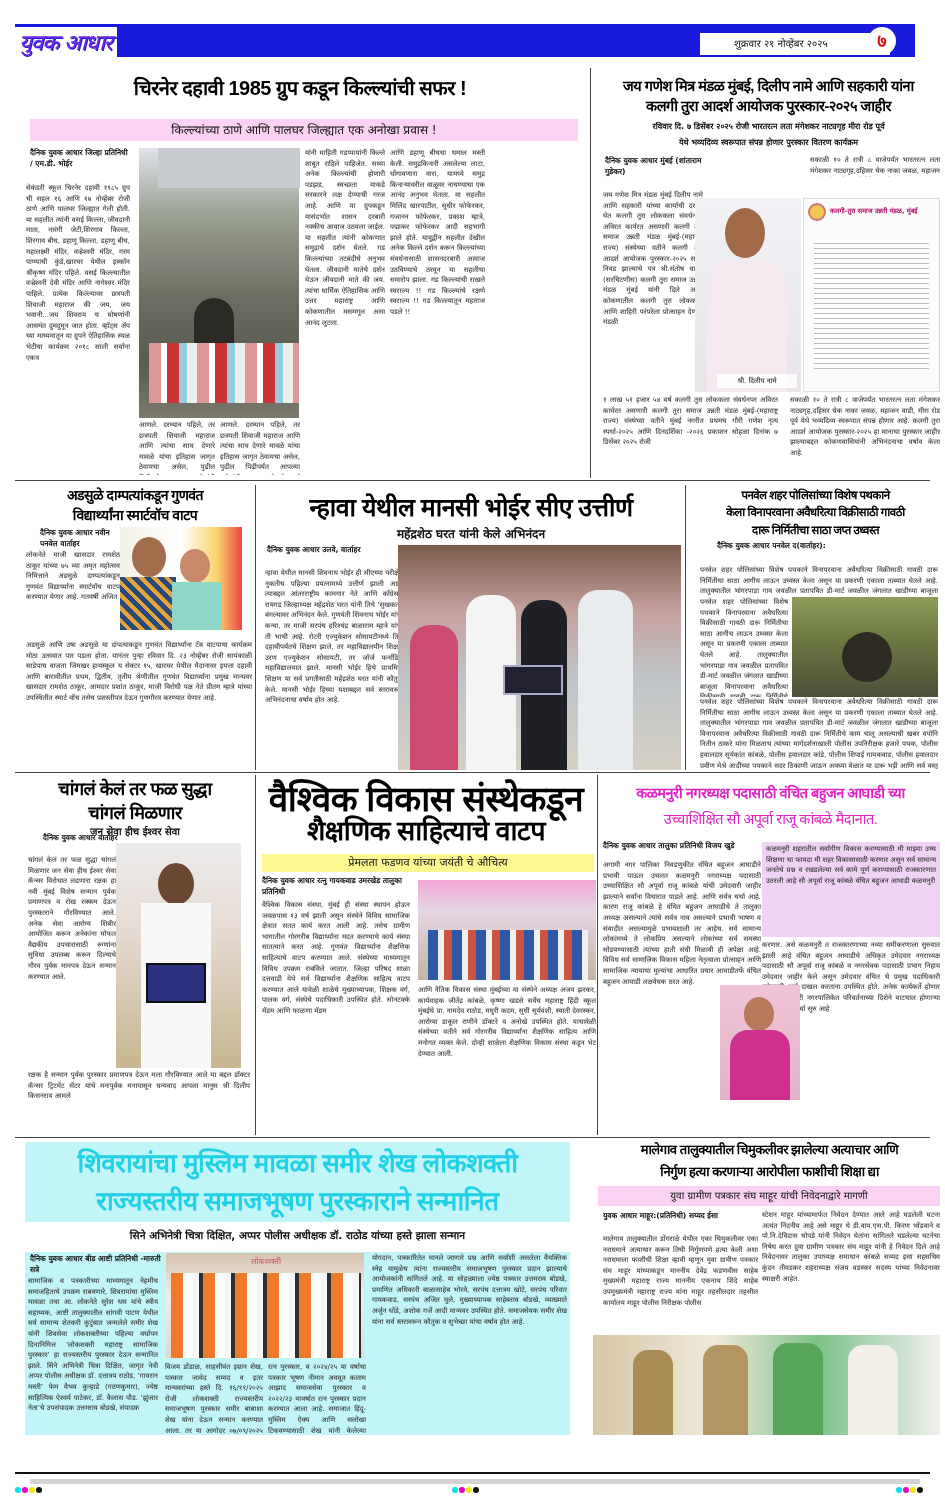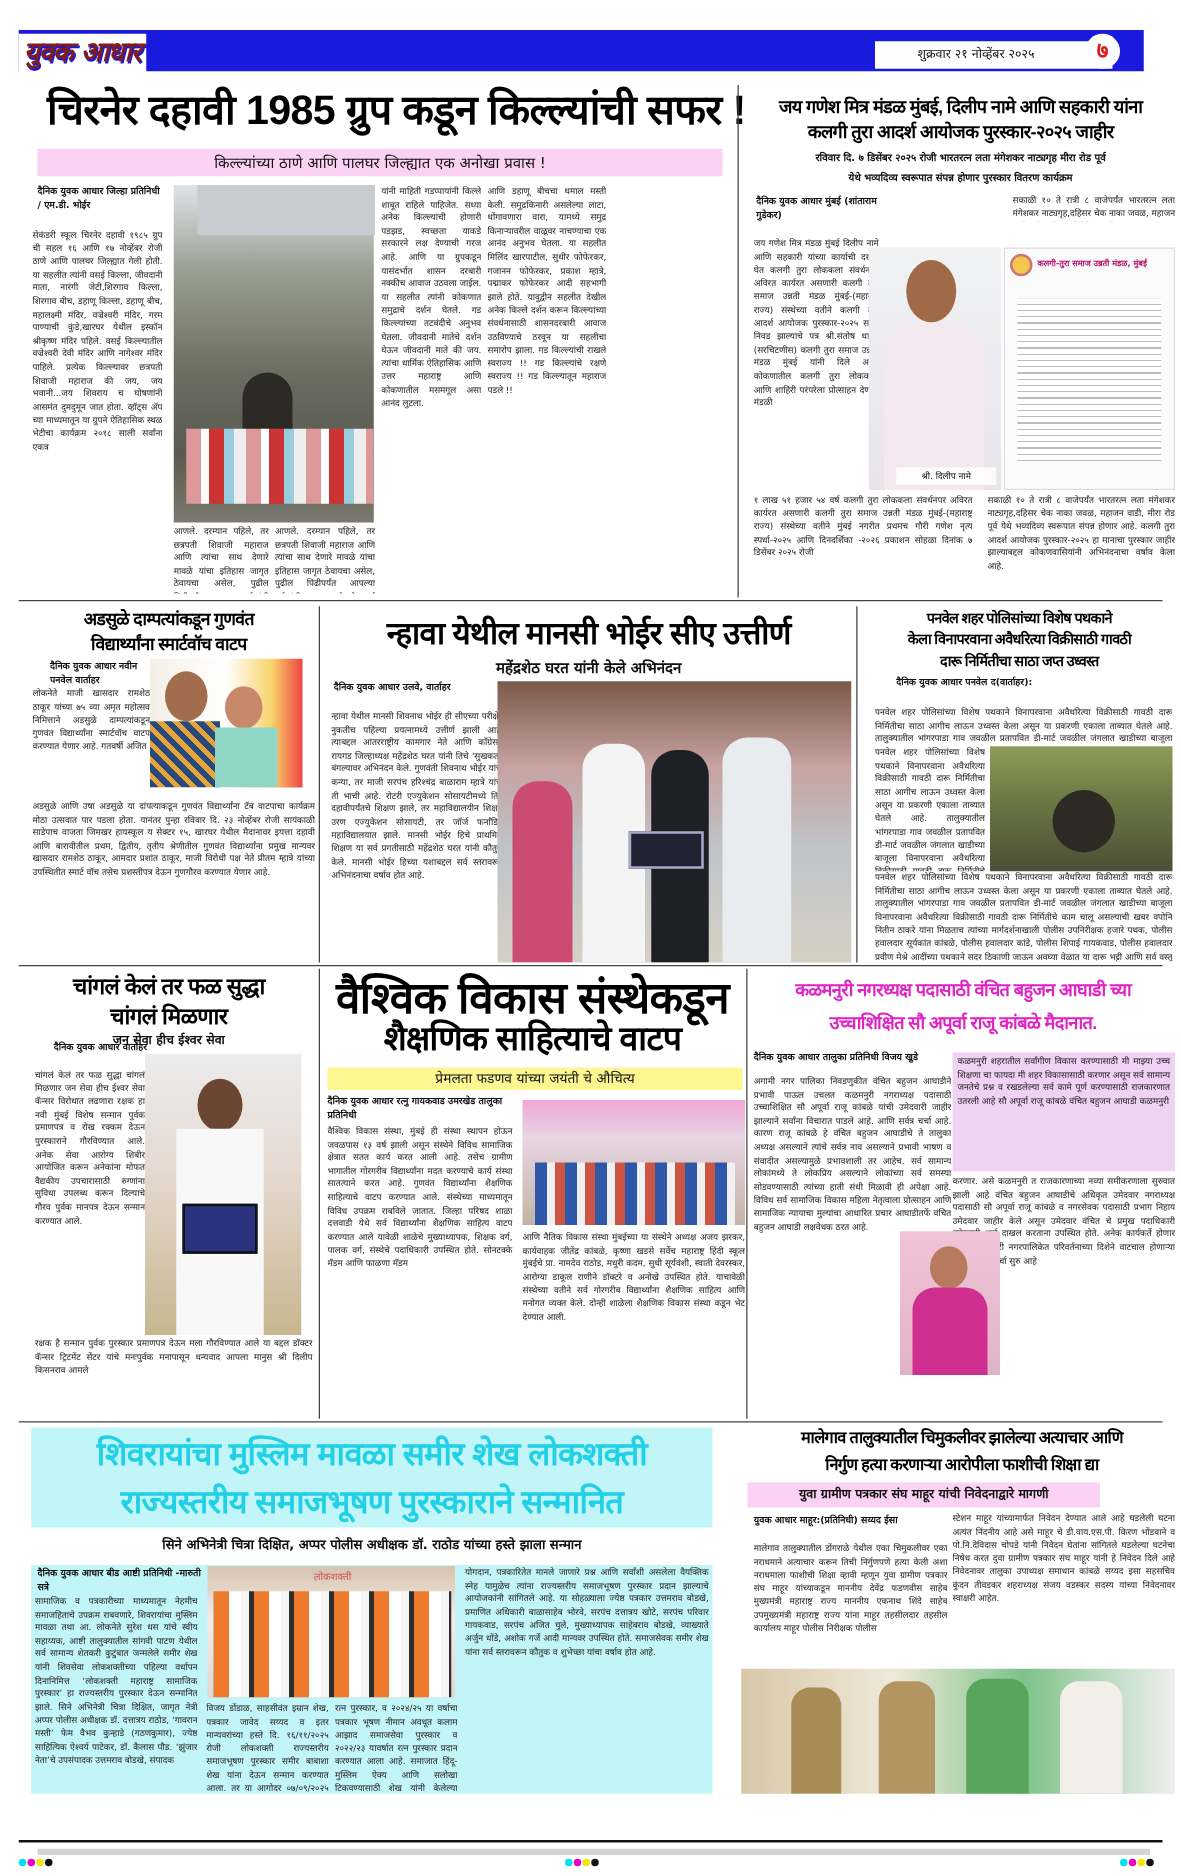--- a/index.html
+++ b/index.html
@@ -1,19 +1,19 @@
 <!DOCTYPE html>
 <html><head>
 <meta charset="utf-8">
 <style>
 *{box-sizing:border-box;margin:0;padding:0}
 body{width:945px;height:1501px;background:#fff;font-family:"DejaVu Sans",sans-serif;color:#111;position:relative;overflow:hidden}
 .abs{position:absolute}
 .masthead{left:15px;top:24px;width:900px;height:33px;background:#1a1adf}
-.logo{left:15px;top:27px;width:102px;height:32px;background:#fff;color:#7f1d1d;font-weight:700;font-size:22px;font-style:italic;line-height:32px;padding-left:4px;letter-spacing:-1px;text-shadow:1px 1px 0 #1a1adf}
+.logo{left:15px;top:27px;width:102px;height:32px;background:#fff;color:#6d28d9;font-weight:400;font-size:22px;font-style:italic;line-height:32px;padding-left:4px;letter-spacing:-1px;text-shadow:1px 1px 0 #1a1adf}
 .datebox{left:700px;top:33px;width:190px;height:22px;background:#fff;font-size:10px;line-height:22px;padding-left:34px}
 .pageno{left:868px;top:27px;width:28px;height:28px;border-radius:50%;background:#fff;color:#e0191c;font-weight:900;font-size:18px;text-align:center;line-height:28px}
 .h1{font-weight:900;color:#000;text-align:center;font-family:"Liberation Sans",sans-serif;letter-spacing:-0.5px}
 .sub{text-align:center;font-size:12px}
 .body{font-size:7px;line-height:10.6px;text-align:justify;color:#222;overflow:hidden}
 .byline{font-weight:bold;font-size:7.5px;line-height:11px}
 .photo{overflow:hidden}
 .vline{width:1px;background:#444}
 .hline{height:1px;background:#444}
 .pink{background:#fbd2f3}
@@ -23,21 +23,21 @@
 .dots span{display:inline-block;width:6px;height:6px;border-radius:50%;margin-right:1px}
 </style>
 </head>
 <body>
 
 <div class="abs masthead"></div>
 <div class="abs logo">युवक आधार</div>
 <div class="abs datebox">शुक्रवार २१ नोव्हेंबर २०२५</div>
 <div class="abs pageno">७</div>
 
-<div class="abs h1" style="left:32px;top:68px;width:570px;font-size:33px;line-height:40px">चिरनेर दहावी 1985 ग्रुप कडून किल्ल्यांची सफर !</div>
+<div class="abs h1" style="left:15px;top:68px;width:570px;font-size:20px;line-height:40px">चिरनेर दहावी 1985 ग्रुप कडून किल्ल्यांची सफर !</div>
 <div class="abs sub pink" style="left:30px;top:119px;width:548px;height:22px;line-height:22px;font-size:12px">किल्ल्यांच्या ठाणे आणि पालघर जिल्ह्यात एक अनोखा प्रवास !</div>
 <div class="abs byline" style="left:30px;top:147px;width:100px">दैनिक युवक आधार जिल्हा प्रतिनिधी / एम.डी. भोईर</div>
 <div class="abs body" style="left:26px;top:183px;width:104px;height:290px">सेकंडरी स्कूल चिरनेर दहावी १९८५ ग्रुप ची सहल १६ आणि १७ नोव्हेंबर रोजी ठाणे आणि पालघर जिल्ह्यात गेली होती. या सहलीत त्यांनी वसई किल्ला, जीवदानी माता, नारंगी जेटी,शिरगाव किल्ला, शिरगाव बीच, डहाणू किल्ला, डहाणू बीच, महालक्ष्मी मंदिर, वज्रेश्वरी मंदिर, गरम पाण्याची कुंडे,खारघर येथील इस्कॉन श्रीकृष्ण मंदिर पहिले. वसई किल्ल्यातील वज्रेश्वरी देवी मंदिर आणि नागेश्वर मंदिर पाहिले. प्रत्येक किल्ल्यावर छत्रपती शिवाजी महाराज की जय, जय भवानी...जय शिवराय च घोषणांनी आसमंत दुमदुमून जात होता. व्हॉट्स ॲप च्या माध्यमातून या ग्रुपने ऐतिहासिक स्थळ भेटीचा कार्यक्रम २०१८ साली सर्वांना एकत्र</div>
 <div class="abs photo" style="left:139px;top:148px;width:160px;height:270px;background:linear-gradient(180deg,#dfe3e8 0%,#9aa092 25%,#6d6e62 55%,#595a50 80%,#7c7a6e 100%)">
   <div style="position:absolute;left:55px;top:150px;width:40px;height:55px;border-radius:20px 20px 0 0;background:#2c2a24"></div>
   <div style="position:absolute;left:10px;top:195px;width:150px;height:60px;background:repeating-linear-gradient(90deg,#d99 0 12px,#fff 12px 18px,#c33 18px 30px,#9cd 30px 38px,#eee 38px 48px)"></div>
 </div>
 <div class="abs body" style="left:139px;top:420px;width:76px;height:55px">आणले. दरम्यान पहिले, तर छत्रपती शिवाजी महाराज आणि त्यांचा साथ देणारे मावळे यांचा इतिहास जागृत ठेवायचा असेल, पुढील पिढीपर्यंत आपल्या पूर्वजांनी देव,देश,धर्म वाचवण्यासाठी केलेले बलिदान</div>
 <div class="abs body" style="left:220px;top:420px;width:80px;height:55px">आणले. दरम्यान पहिले, तर छत्रपती शिवाजी महाराज आणि त्यांचा साथ देणारे मावळे यांचा इतिहास जागृत ठेवायचा असेल, पुढील पिढीपर्यंत आपल्या पूर्वजांनी देव,देश,धर्म वाचवण्यासाठी केलेले बलिदान</div>
 <div class="abs photo" style="left:158px;top:148px;width:142px;height:40px;background:#c8ccd1"></div>
@@ -122,21 +122,21 @@
 <div class="abs sub yellow" style="left:262px;top:854px;width:332px;height:18px;line-height:18px;font-size:11px">प्रेमलता फडणव यांच्या जयंती चे औचित्य</div>
 <div class="abs byline" style="left:262px;top:875px;width:160px">दैनिक युवक आधार रत्नु गायकवाड उमरखेड तालुका प्रतिनिधी</div>
 <div class="abs body" style="left:262px;top:900px;width:148px;height:232px">वैश्विक विकास संस्था, मुंबई ही संस्था स्थापन होऊन जवळपास १३ वर्ष झाली असून संस्थेने विविध सामाजिक क्षेत्रात सतत कार्य करत आली आहे. तसेच ग्रामीण भागातील गोरगरीब विद्यार्थ्यांना मदत करण्याचे कार्य संस्था सातत्याने करत आहे. गुणवंत विद्यार्थ्यांना शैक्षणिक साहित्याचे वाटप करण्यात आले. संस्थेच्या माध्यमातून विविध उपक्रम राबविले जातात. जिल्हा परिषद शाळा दत्तवाडी येथे सर्व विद्यार्थ्यांना शैक्षणिक साहित्य वाटप करण्यात आले यावेळी शाळेचे मुख्याध्यापक, शिक्षक वर्ग, पालक वर्ग, संस्थेचे पदाधिकारी उपस्थित होते. सोनटक्के मॅडम आणि फाळणा मॅडम</div>
 <div class="abs photo" style="left:418px;top:880px;width:178px;height:100px;background:linear-gradient(180deg,#f0a6d5 0%,#e7d6e4 30%,#c2b4a4 100%)">
   <div style="position:absolute;left:10px;top:50px;width:160px;height:50px;background:repeating-linear-gradient(90deg,#2f59a8 0 10px,#f1f1f1 10px 16px,#c54 16px 24px)"></div>
 </div>
 <div class="abs body" style="left:418px;top:985px;width:178px;height:148px">आणि नैतिक विकास संस्था मुंबईच्या या संस्थेने अध्यक्ष अजय झरकर, कार्यवाहक जीतेंद्र कांबळे, कृष्णा खडसे सर्वेच महाराष्ट्र हिंदी स्कूल मुंबईचे प्रा. नामदेव राठोड, मधुरी कदम, सुधी सूर्यवंशी, स्वाती देवरस्कर, आरोग्या डाकूल राणीने डॉक्टरे व अनोखे उपस्थित होते. याचावेळी संस्थेच्या वतीने सर्व गोरगरीब विद्यार्थ्यांना शैक्षणिक साहित्य आणि मनोगत व्यक्त केले. दोन्ही शाळेला शैक्षणिक विकास संस्था कडून भेट देण्यात आली.</div>
 <div class="abs vline" style="left:597px;top:775px;height:360px"></div>
 
 <div class="abs h1" style="left:598px;top:782px;width:345px;font-size:14.5px;line-height:22px;color:#e024c4;font-weight:bold">कळमनुरी नगरध्यक्ष पदासाठी वंचित बहुजन आघाडी च्या</div>
-<div class="abs h1" style="left:598px;top:808px;width:345px;font-size:14.5px;line-height:22px;color:#e024c4;font-weight:bold">उच्चाशिक्षित सौ अपूर्वा राजू कांबळे मैदानात.</div>
+<div class="abs h1" style="left:598px;top:808px;width:345px;font-size:14.5px;line-height:22px;color:#e024c4;font-weight:normal">उच्चाशिक्षित सौ अपूर्वा राजू कांबळे मैदानात.</div>
 <div class="abs byline" style="left:603px;top:840px;width:160px">दैनिक युवक आधार तालुका प्रतिनिधी विजय खुडे</div>
 <div class="abs body" style="left:603px;top:860px;width:158px;height:275px">अगामी नगर पालिका निवडणुकीत वंचित बहुजन आघाडीने प्रभावी पाऊल उचलत कळमनुरी नगराध्यक्ष पदासाठी उच्चाशिक्षित सौ अपूर्वा राजू कांबळे यांची उमेदवारी जाहीर झाल्याने सर्वांना विचारात पाडले आहे. आणि सर्वत्र चर्चा आहे. कारण राजू कांबळे हे वंचित बहुजन आघाडीचे ते तालुका अध्यक्ष असल्याने त्यांचे सर्वत्र नाव असल्याने प्रभावी भाषण व संवादीत असल्यामुळे प्रभावशाली तर आहेच. सर्व सामान्य लोकांमध्ये ते लोकप्रिय असल्याने लोकांच्या सर्व समस्या सोडवण्यासाठी त्यांच्या हाती संधी मिळावी ही अपेक्षा आहे. विविध सर्व सामाजिक विकास महिला नेतृत्वाला प्रोत्साहन आणि सामाजिक न्यायाचा मुल्यांचा आधारित प्रचार आघाडीतर्फे वंचित बहुजन आघाडी लक्षवेधक ठरत आहे.</div>
 <div class="abs body lavender" style="left:762px;top:842px;width:178px;height:95px;padding:2px 4px">कळमनुरी शहरातील सर्वांगीण विकास करण्यासाठी मी माझ्या उच्च शिक्षणा चा फायदा मी शहर विकासासाठी करणार असून सर्व सामान्य जनतेचे प्रश्न व रखडलेल्या सर्व कामे पूर्ण करण्यासाठी राजकारणात उतरली आहे सौ अपूर्वा राजू कांबळे वंचित बहुजन आघाडी कळमनुरी</div>
 <div class="abs body" style="left:762px;top:940px;width:178px;height:195px">करणार. असे कळमनुरी त राजकारणाच्या नव्या समीकरणाला सुरुवात झाली आहे वंचित बहुजन आघाडीचे अधिकृत उमेदवार नगराध्यक्ष पदासाठी सौ अपूर्वा राजू कांबळे व नगरसेवक पदासाठी प्रभाग निहाय उमेदवार जाहीर केले असून उमेदवार वंचित चे प्रमुख पदाधिकारी उमेदवारी अर्ज दाखल करताना उपस्थित होते. अनेक कार्यकर्ते होणार असून कळमनुरी नगरपालिकेत परिवर्तनाच्या दिशेने वाटचाल होणाऱ्या पार्श्वभूमीवर चर्चा सुरु आहे</div>
 <div class="abs photo" style="left:720px;top:985px;width:80px;height:115px;background:linear-gradient(180deg,#f0c4d6 0%,#e1b3c7 100%)">
   <div style="position:absolute;left:24px;top:12px;width:30px;height:34px;border-radius:50%;background:#b77a5d"></div>
   <div style="position:absolute;left:10px;top:45px;width:60px;height:70px;background:#cf2f8f;border-radius:18px 18px 0 0"></div>
 </div>
 <div class="abs hline" style="left:15px;top:1137px;width:915px"></div>
 
@@ -150,21 +150,21 @@
 <div class="abs photo" style="left:166px;top:1253px;width:198px;height:105px;background:linear-gradient(180deg,#d6c3b0 0%,#f3ede5 40%,#ded8d0 100%)">
   <div style="position:absolute;left:70px;top:2px;width:60px;height:14px;font-size:8px;color:#c55;text-align:center">लोकशक्ती</div>
   <div style="position:absolute;left:5px;top:20px;width:190px;height:85px;background:repeating-linear-gradient(90deg,#f07a2c 0 12px,#fff 12px 22px,#f5f5f5 22px 28px,#2f2f2f 28px 32px)"></div>
 </div>
 <div class="abs body" style="left:165px;top:1362px;width:98px;height:72px">विजय डोंडाळ, साहसीवंत इम्रान शेख, पत्रकार जावेद सय्यद व इतर मान्यवरांच्या हस्ते दि. १६/११/२०२५ रोजी लोकशक्ती राज्यस्तरीय समाजभूषण पुरस्कार समीर बाबाशा शेख यांना देऊन सन्मान करण्यात आला. तर या आगोदर ०७/०९/२०२५ या दिवशी राज्यस्तरीय युवक आधार शिव</div>
 <div class="abs body" style="left:268px;top:1362px;width:98px;height:72px">रत्न पुरस्कार, व २०२४/२५ या वर्षाचा पत्रकार भूषण नीमान अवधूत कलाम आझाद समाजसेवा पुरस्कार व २०२२/२३ यावर्षात रत्न पुरस्कार प्रदान करण्यात आला आहे. समाजात हिंदू-मुस्लिम ऐक्य आणि सलोखा टिकवण्यासाठी शेख यांनी केलेल्या प्रयत्नांची आजवर विविध स्तरावर दखल घेण्यात आली. सामाजिक क्षेत्रातील त्यांचे</div>
 <div class="abs body" style="left:372px;top:1253px;width:195px;height:182px">योगदान, पत्रकारितेत मानले जाणारे प्रश्न आणि सर्वांशी असलेला वैयक्तिक स्नेह यामुळेच त्यांना राज्यस्तरीय समाजभूषण पुरस्कार प्रदान झाल्याचे आयोजकांनी सांगितले आहे. या सोहळ्याला ज्येष्ठ पत्रकार उत्तमराव बोडखे, प्रमाणित अधिकारी बाळासाहेब भोरवे, सरपंच दत्तात्रय खोटे, सरपंच परिवार गायकवाड, सरपंच अजित घुले, मुख्याध्यापक साहेबराव बोडखे, व्याख्याते अर्जुन धोंडे, अशोक गर्जे आदी मान्यवर उपस्थित होते. समाजसेवक समीर शेख यांना सर्व स्तरावरून कौतुक व शुभेच्छा यांचा वर्षाव होत आहे.</div>
 
 <div class="abs h1" style="left:597px;top:1140px;width:345px;font-size:13px;line-height:20px;font-weight:bold">मालेगाव तालुक्यातील चिमुकलीवर झालेल्या अत्याचार आणि</div>
 <div class="abs h1" style="left:597px;top:1162px;width:345px;font-size:13px;line-height:20px;font-weight:bold">निर्गुण हत्या करणाऱ्या आरोपीला फाशीची शिक्षा द्या</div>
-<div class="abs sub pink" style="left:598px;top:1186px;width:282px;height:20px;line-height:20px;font-size:10px;font-weight:bold">युवा ग्रामीण पत्रकार संघ माहूर यांची निवेदनाद्वारे मागणी</div>
+<div class="abs sub pink" style="left:598px;top:1186px;width:342px;height:20px;line-height:20px;font-size:10px;font-weight:normal">युवा ग्रामीण पत्रकार संघ माहूर यांची निवेदनाद्वारे मागणी</div>
 <div class="abs byline" style="left:603px;top:1210px;width:120px">युवक आधार माहूर:(प्रतिनिधी) सय्यद ईसा</div>
 <div class="abs body" style="left:603px;top:1234px;width:155px;height:100px">मालेगाव तालुक्यातील डोंगराळे येथील एका चिमुकलीवर एका नराधमाने अत्याचार करून तिची निर्गुणपणे हत्या केली अशा नराधमाला फाशीची शिक्षा व्हावी म्हणून युवा ग्रामीण पत्रकार संघ माहूर यांच्याकडून माननीय देवेंद्र फडणवीस साहेब मुख्यमंत्री महाराष्ट्र राज्य माननीय एकनाथ शिंदे साहेब उपमुख्यमंत्री महाराष्ट्र राज्य यांना माहूर तहसीलदार तहसील कार्यालय माहूर पोलीस निरीक्षक पोलीस</div>
 <div class="abs body" style="left:762px;top:1210px;width:178px;height:125px">स्टेशन माहूर यांच्यामार्फत निवेदन देण्यात आले आहे घडलेली घटना अत्यंत निंदनीय आहे असे माहूर चे डी.वाय.एस.पी. किरण भोंडवाने व पो.नि.देविदास चोपडे यांनी निवेदन घेतांना सांगितले घडलेल्या घटनेचा निषेध करत दुवा ग्रामीण पत्रकार संघ माहूर यांनी हे निवेदन दिले आहे निवेदनावर तालुका उपाध्यक्ष समाधान कांबळे सय्यद इसा सहसचिव कुंदन तीवडकर शहराध्यक्ष संजय वडस्कर सदस्य यांच्या निवेदनावर स्वाक्षरी आहेत.</div>
 <div class="abs photo" style="left:593px;top:1335px;width:347px;height:100px;background:linear-gradient(90deg,#d7c7a8 0%,#efe9d9 35%,#7dc28a 65%,#f0f0ee 100%)">
   <div style="position:absolute;left:40px;top:15px;width:40px;height:85px;background:#a98c55;border-radius:15px 15px 0 0"></div>
   <div style="position:absolute;left:110px;top:10px;width:45px;height:90px;background:#b29560;border-radius:15px 15px 0 0"></div>
   <div style="position:absolute;left:180px;top:8px;width:50px;height:92px;background:#5aa55c;border-radius:15px 15px 0 0"></div>
   <div style="position:absolute;left:255px;top:10px;width:50px;height:90px;background:#f1efe8;border-radius:15px 15px 0 0"></div>
 </div>
 

